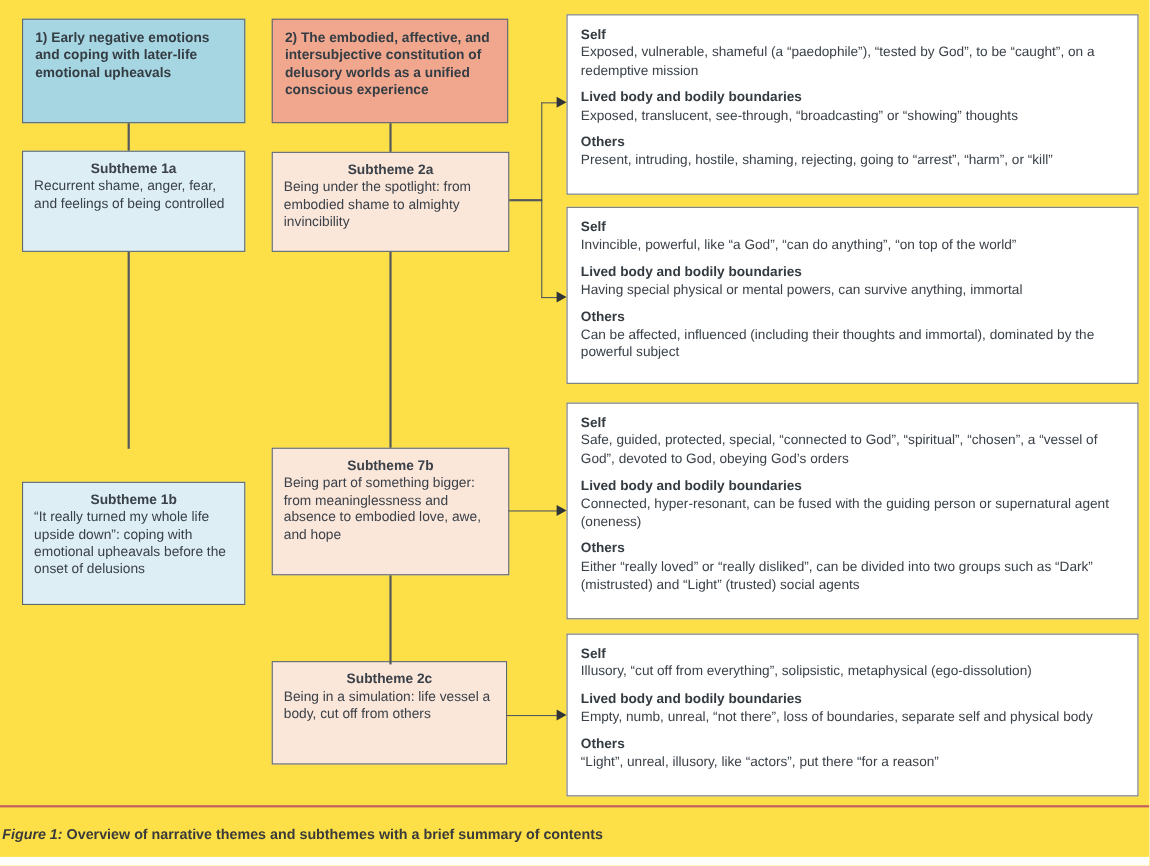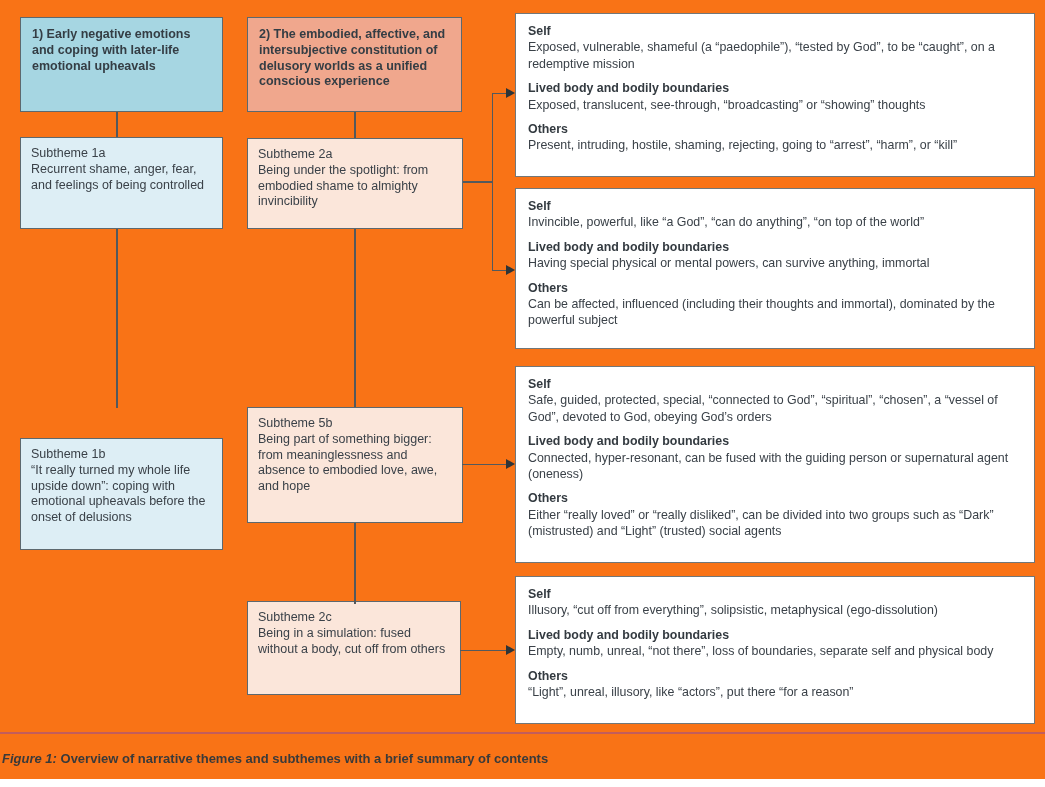--- a/index.html
+++ b/index.html
@@ -10,21 +10,21 @@
     --box_border:#5d686e;
     --summary_border:#717779;
     --connector:#53595d;
     --rule_red:#c35d5b;
     --text:#3a4148;
   }
   html,body{margin:0;padding:0;background:#fff;}
   .canvas{
     position:relative;
     width:1045px;height:779px;
-    background:#f97316;
+    background:#fde047;
     font-family:"Liberation Sans","DejaVu Sans",sans-serif;
     color:var(--text);
     overflow:hidden;
   }
   .box{
     position:absolute;
     box-sizing:border-box;
     border:1.6px solid var(--box_border);
     padding:8px 10px;
     font-size:12.5px;
@@ -32,21 +32,21 @@
   }
   .theme{
     font-weight:bold;
     color:#343d44;
     padding:9px 11px;
   }
   .theme1{background:var(--theme1_fill);}
   .theme2{background:var(--theme2_fill);}
   .sub1{background:var(--subtheme1_fill);}
   .sub2{background:var(--subtheme2_fill);}
-  .sub .title{font-weight:normal;}
+  .sub .title{font-weight:bold;text-align:center;}
   .rbox{
     position:absolute;
     box-sizing:border-box;
     background:#ffffff;
     border:1.6px solid var(--summary_border);
     padding:9px 12px;
     font-size:12.4px;
     line-height:1.32;
   }
   .sec + .sec{margin-top:8px;}
@@ -84,27 +84,27 @@
     <div class="title">Subtheme 2a</div>
     <div class="desc">Being under the spotlight: from embodied shame to almighty invincibility</div>
   </div>
 
   <div class="box sub sub1" style="left:20px;top:408px;width:203px;height:112px;margin-top:30px;">
     <div class="title">Subtheme 1b</div>
     <div class="desc">“It really turned my whole life upside down”: coping with emotional upheavals before the onset of delusions</div>
   </div>
 
   <div class="box sub sub2" style="left:247px;top:407px;width:216px;height:116px;">
-    <div class="title">Subtheme 5b</div>
+    <div class="title">Subtheme 7b</div>
     <div class="desc">Being part of something bigger: from meaninglessness and absence to embodied love, awe, and hope</div>
   </div>
 
   <div class="box sub sub2" style="left:247px;top:601px;width:214px;height:94px;">
     <div class="title">Subtheme 2c</div>
-    <div class="desc">Being in a simulation: fused without a body, cut off from others</div>
+    <div class="desc">Being in a simulation: life vessel a body, cut off from others</div>
   </div>
 
   <div class="rbox" style="left:515px;top:13px;width:520px;height:164px;">
     <div class="sec">
       <div class="sec-h">Self</div>
       <div class="sec-t">Exposed, vulnerable, shameful (a “paedophile”), “tested by God”, to be “caught”, on a redemptive mission</div>
     </div>
     <div class="sec">
       <div class="sec-h">Lived body and bodily boundaries</div>
       <div class="sec-t">Exposed, translucent, see-through, “broadcasting” or “showing” thoughts</div>

